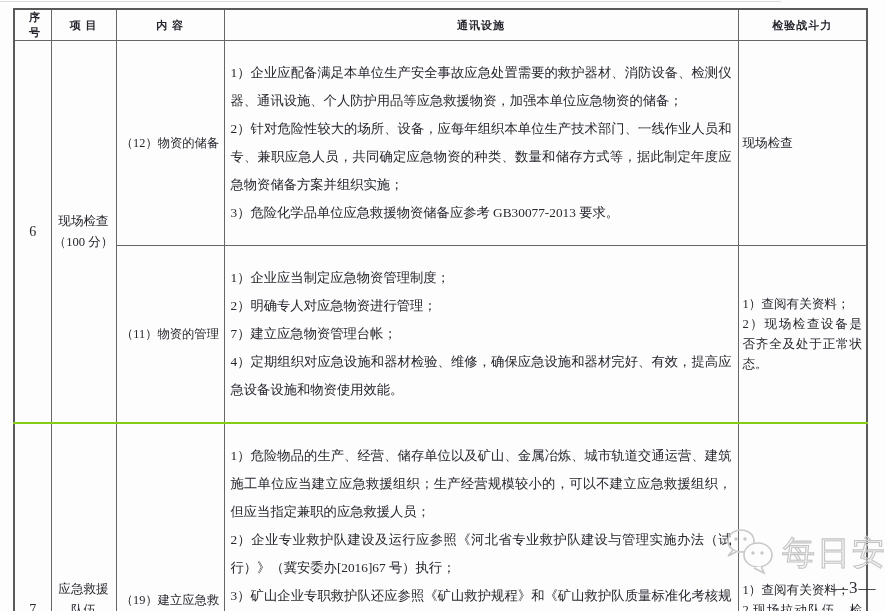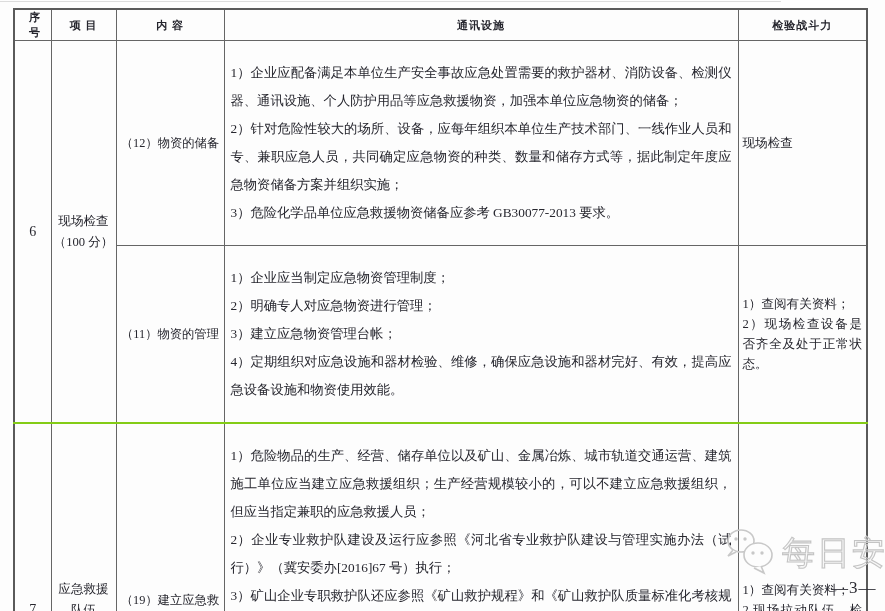--- a/index.html
+++ b/index.html
@@ -106,21 +106,21 @@
       <td class="content">（12）物资的储备</td>
       <td class="req">1）企业应配备满足本单位生产安全事故应急处置需要的救护器材、消防设备、检测仪器、通讯设施、个人防护用品等应急救援物资，加强本单位应急物资的储备；
 2）针对危险性较大的场所、设备，应每年组织本单位生产技术部门、一线作业人员和专、兼职应急人员，共同确定应急物资的种类、数量和储存方式等，据此制定年度应急物资储备方案并组织实施；
 3）危险化学品单位应急救援物资储备应参考 GB30077-2013 要求。</td>
       <td class="assess">现场检查</td>
     </tr>
     <tr class="row-b">
       <td class="content">（11）物资的管理</td>
       <td class="req">1）企业应当制定应急物资管理制度；
 2）明确专人对应急物资进行管理；
-3）建立应急物资管理台帐；
+7）建立应急物资管理台帐；
 4）定期组织对应急设施和器材检验、维修，确保应急设施和器材完好、有效，提高应急设备设施和物资使用效能。</td>
       <td class="assess">1）查阅有关资料；
 2）现场检查设备是否齐全及处于正常状态。</td>
     </tr>
     <tr class="row-c">
       <td class="seq">7</td>
       <td class="project">应急救援
 队伍
 （200 分）</td>
       <td class="content">（19）建立应急救援队伍</td>

